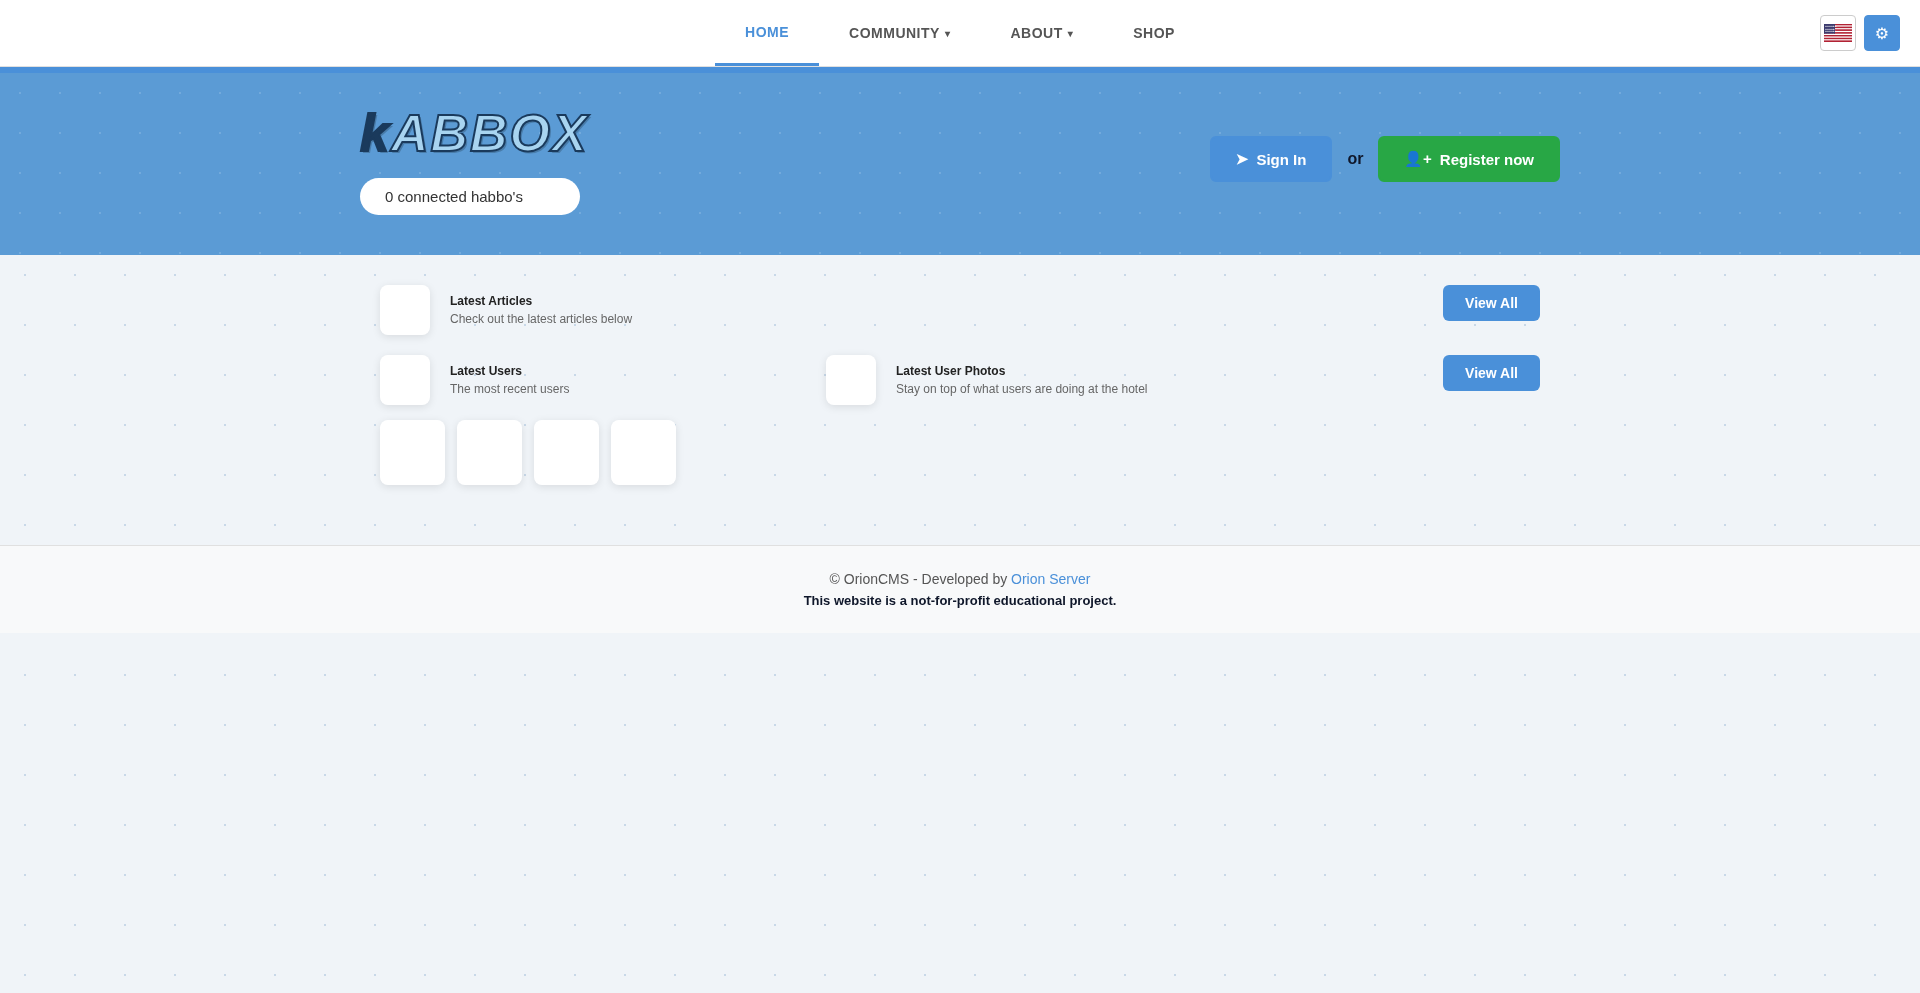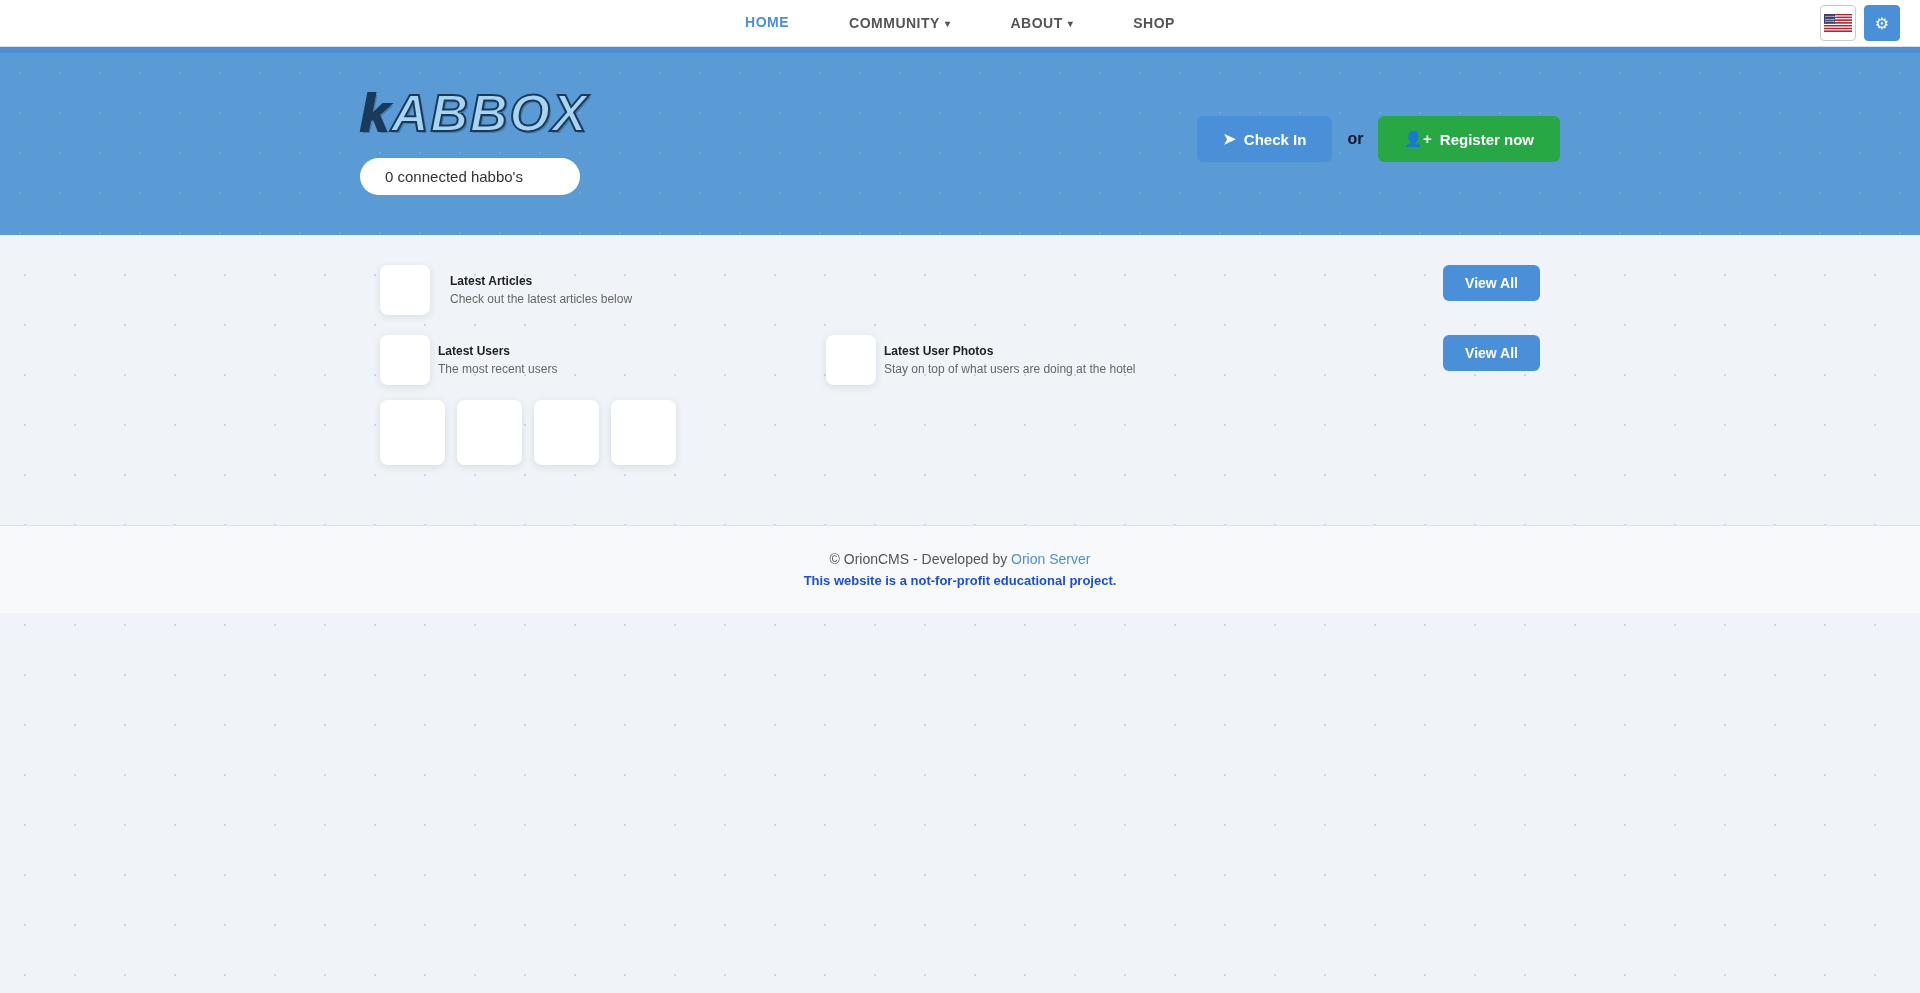--- a/index.html
+++ b/index.html
@@ -4,21 +4,21 @@
   <style>
     * { margin: 0; padding: 0; box-sizing: border-box; }
     body { font-family: Arial, sans-serif; background: #f0f2f5; min-height: 993px; }
 
     
     .navbar {
       background: #fff;
       display: flex;
       align-items: center;
       justify-content: center;
-      height: 47px;
+      height: 67px;
       border-bottom: 1px solid #e0e0e0;
       position: relative;
     }
     .navbar-inner {
       display: flex;
       align-items: center;
       gap: 0;
     }
     .nav-item {
       padding: 0 30px;
@@ -241,21 +241,21 @@
     }
     .users-photos-row {
       display: flex;
       align-items: flex-start;
       justify-content: space-between;
       margin-bottom: 10px;
     }
     .users-left, .photos-right {
       display: flex;
       align-items: center;
-      gap: 8px;
+      gap: 20px;
     }
     .user-avatars {
       display: flex;
       gap: 12px;
       margin-top: 15px;
     }
     .user-avatar-card {
       width: 65px;
       height: 65px;
       background: #fff;
@@ -275,21 +275,21 @@
       color: #555;
       margin-bottom: 6px;
     }
     .footer-link {
       color: #4a90d9;
       text-decoration: none;
       cursor: pointer;
     }
     .footer-sub {
       font-size: 13px;
-      color: #1d4ed8;
+      color: #0f172a;
       font-weight: 700;
     }
 
     
     .flag-us {
       width: 28px;
       height: 18px;
     }
   </style>
 </head>
@@ -353,21 +353,21 @@
         <span class="logo-char blue-inner" style="color:#a8d4f0; -webkit-text-stroke: 2px #1a3a5c;">B</span>
         <span class="logo-char blue-inner" style="color:#a8d4f0; -webkit-text-stroke: 2px #1a3a5c;">B</span>
         <span class="logo-char blue-inner" style="color:#a8d4f0; -webkit-text-stroke: 2px #1a3a5c;">O</span>
         <span class="logo-char blue-inner" style="color:#a8d4f0; -webkit-text-stroke: 2px #1a3a5c;">X</span>
       </div>
       <div class="connected-badge">0 connected habbo's</div>
     </div>
     <div class="hero-right">
       <button class="btn-signin">
         <span>➤</span>
-        <span>Check In</span>
+        <span>Sign In</span>
       </button>
       <span class="or-text">or</span>
       <button class="btn-register">
         <span>👤+</span>
         <span>Register now</span>
       </button>
     </div>
   </div>
 </div>
 

